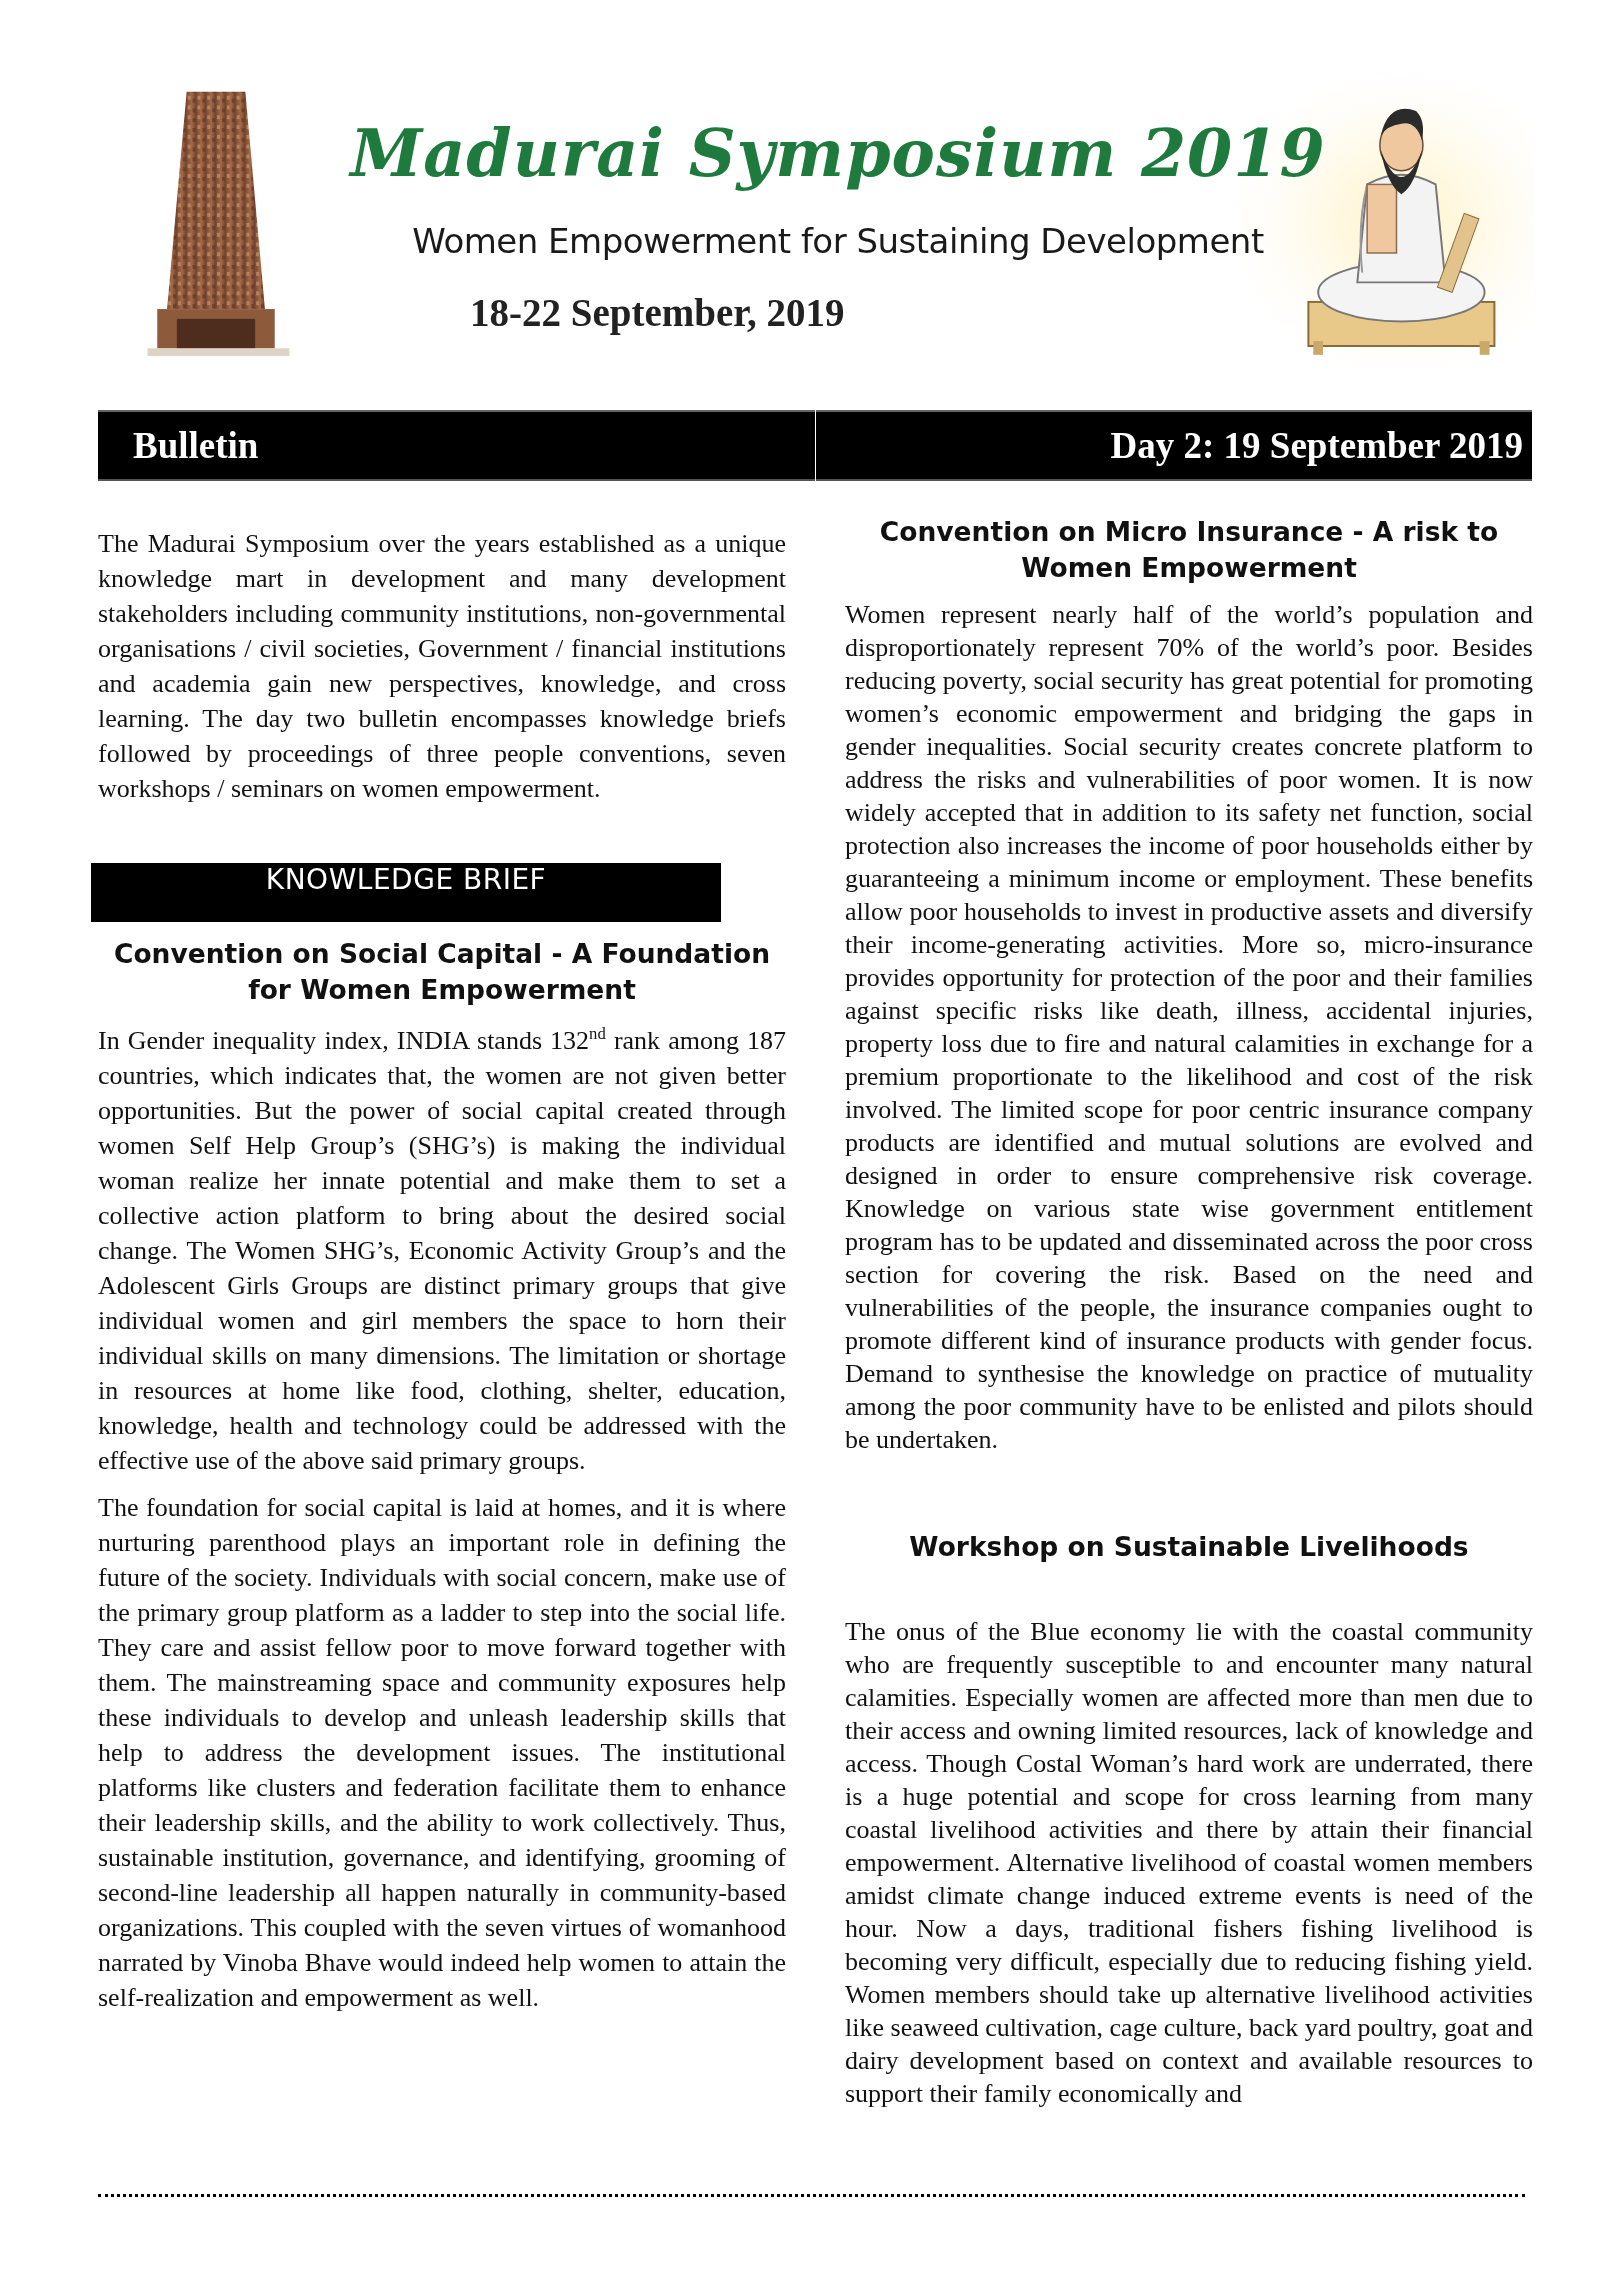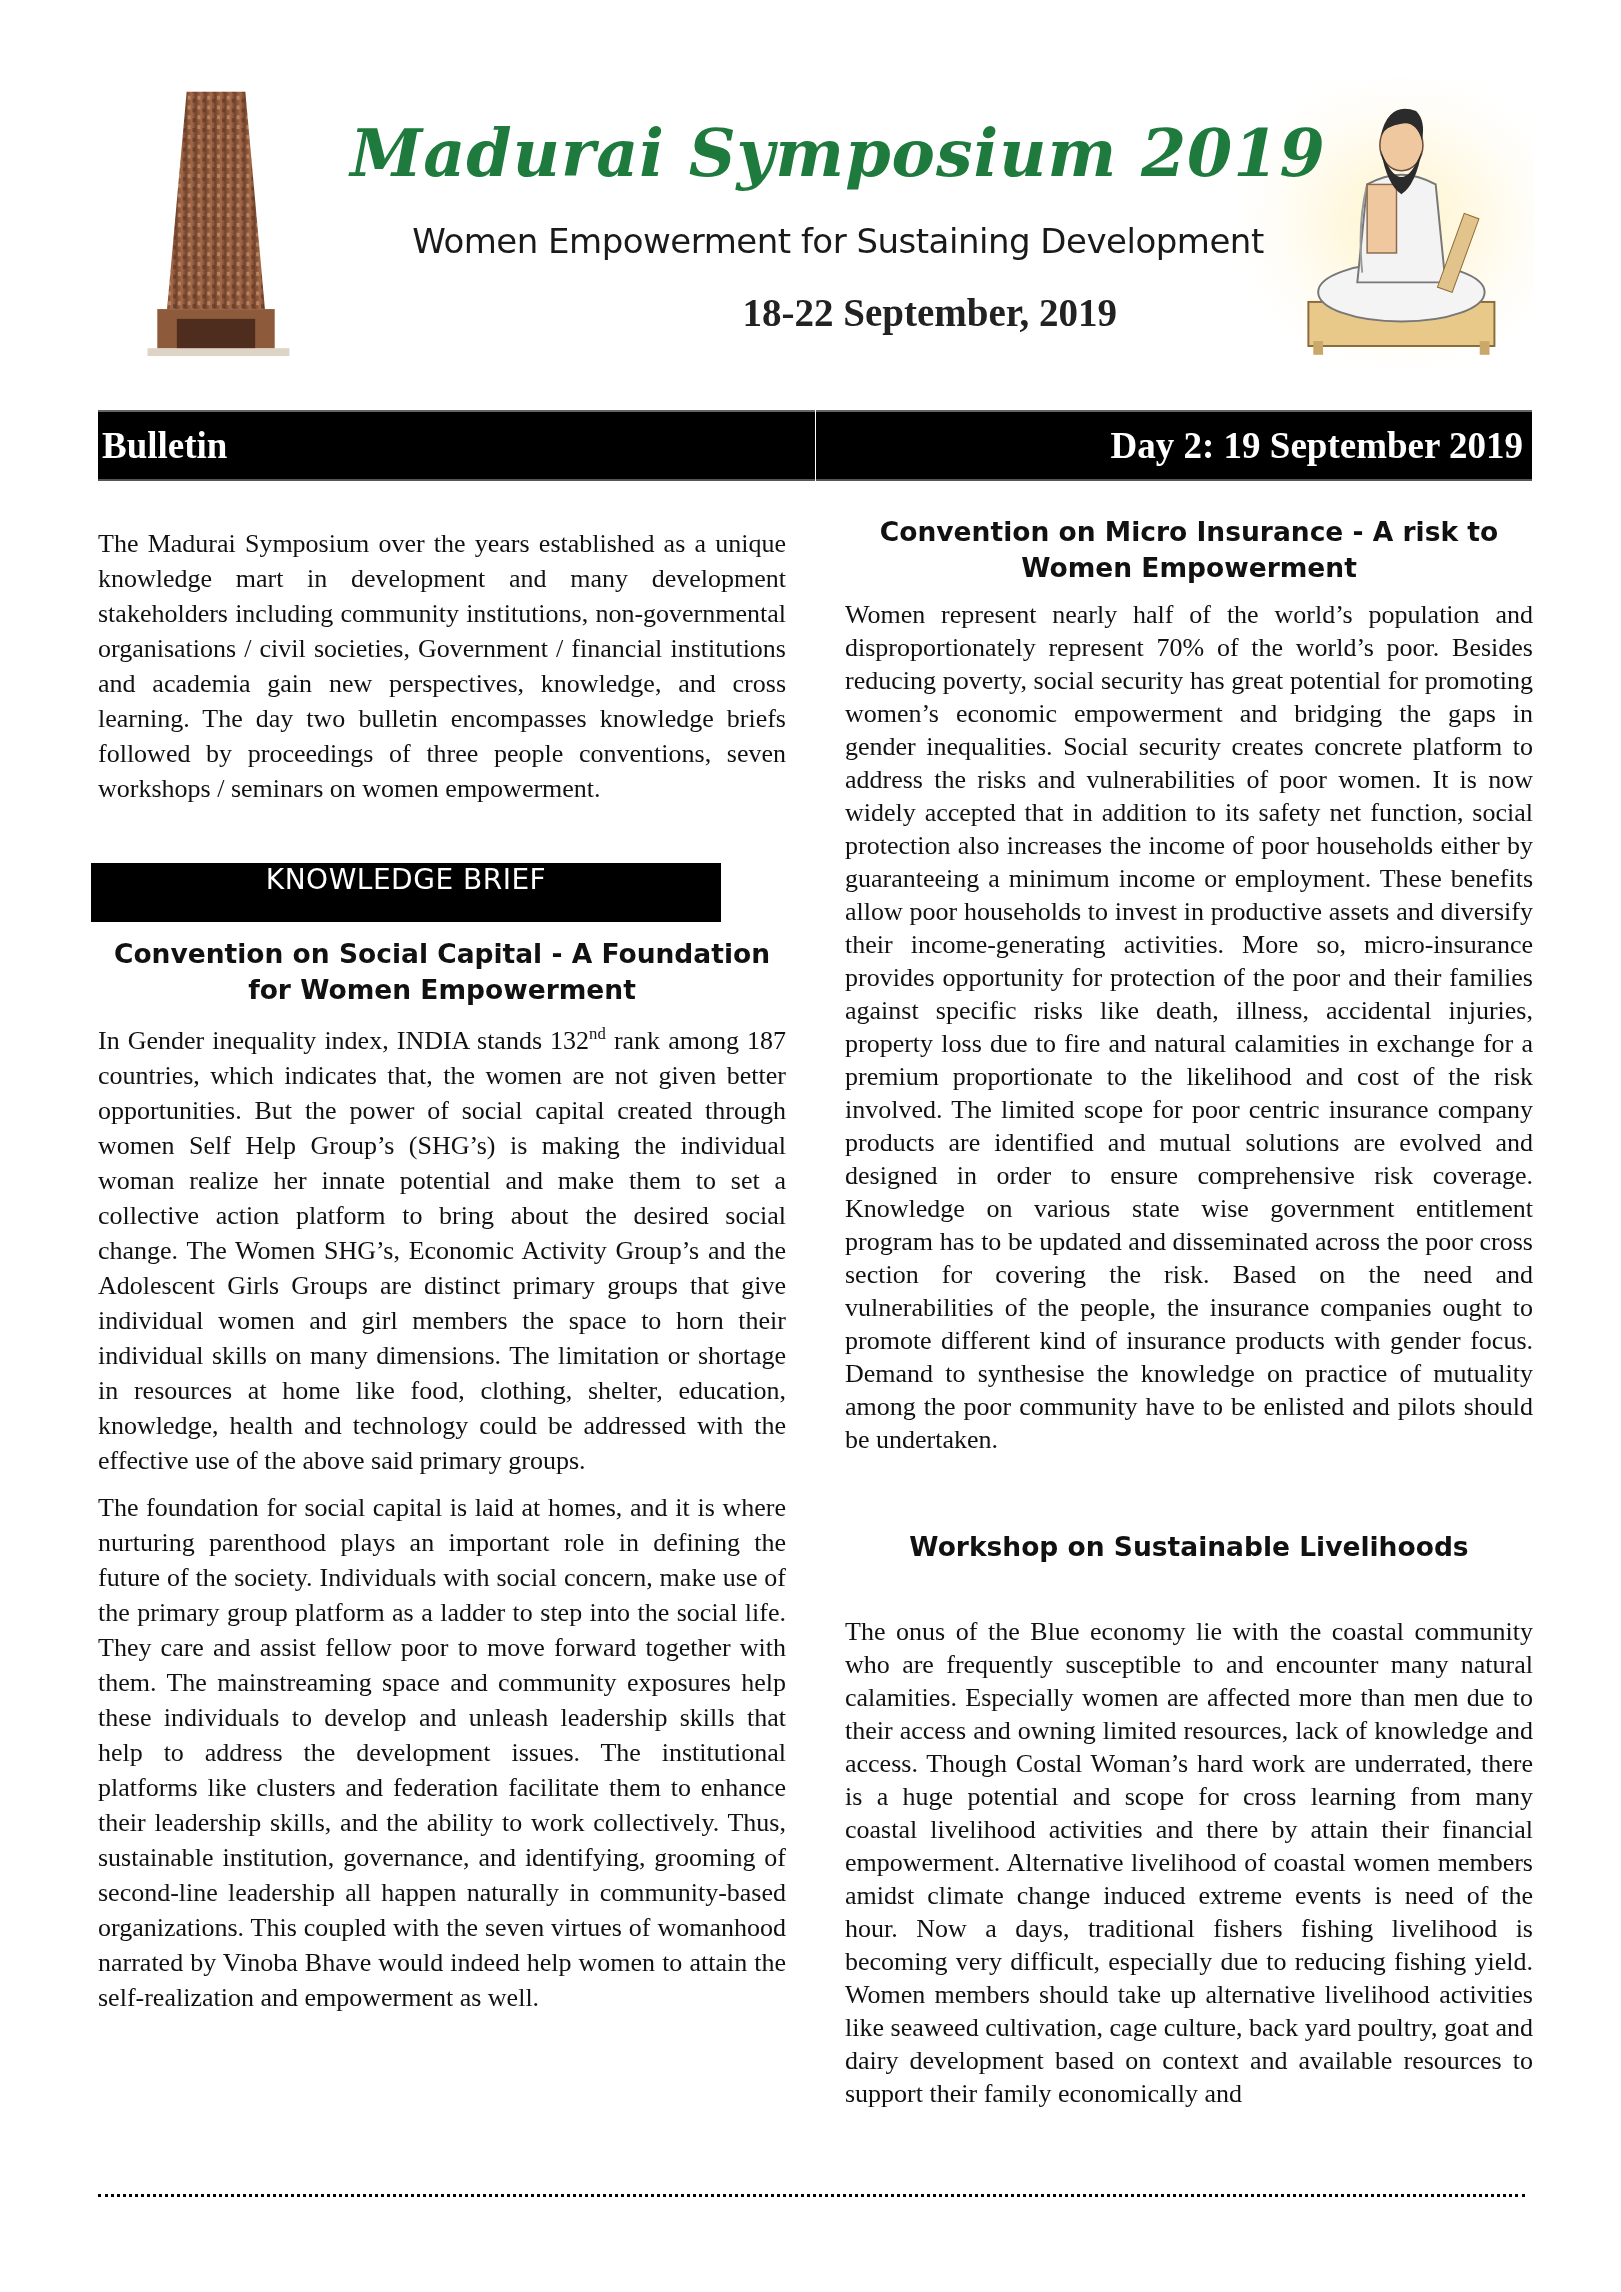--- a/index.html
+++ b/index.html
@@ -7,27 +7,27 @@
   .banner { position: absolute; left: 98px; top: 76px; width: 1436px; height: 294px; }
   .temple { position: absolute; left: 19.6px; top: 7.8px; width: 196px; height: 274px; }
   .sage { position: absolute; right: 19.6px; top: 19.6px; width: 235px; height: 265px; }
   .sage-glow { position: absolute; right: 0; top: 0; width: 294px; height: 294px;
     background: radial-gradient(ellipse at 55% 50%, rgba(255,230,140,0.45), rgba(255,240,200,0.15) 55%, rgba(255,255,255,0) 75%); }
   .title { position: absolute; left: 250px; top: 39px; width: 980px; text-align: center;
     font-family: "DejaVu Serif", serif; font-weight: bold; font-style: italic; font-size: 65px;
     color: #1e7b3d; letter-spacing: 1px; }
   .subtitle { position: absolute; left: 206px; top: 145px; width: 1068px; text-align: center;
     font-family: "DejaVu Sans", sans-serif; font-size: 34px; color: #1a1a1a; letter-spacing: -0.5px; }
-  .dates { position: absolute; left: 372px; top: 214px; width: 647px; text-align: right;
+  .dates { position: absolute; left: 372px; top: 214px; width: 647px; text-align: left;
     font-family: "Liberation Serif", serif; font-weight: bold; font-size: 39px; color: #222; }
 
   .headbar { position: absolute; top: 410px; height: 71px; background: #000; color: #fff;
     font-family: "Liberation Serif", serif; font-weight: bold; font-size: 37px;
     display: flex; align-items: center; box-sizing: border-box; border-top: 2px solid #666; border-bottom: 2px solid #555; }
-  .headbar.left { left: 98px; width: 717px; padding-left: 4px; }
+  .headbar.left { left: 98px; width: 717px; padding-left: 35px; }
   .headbar.right { left: 816px; width: 716px; padding-right: 9px; justify-content: flex-end; }
 
   .col { position: absolute; font-family: "Liberation Serif", serif; font-size: 26px; line-height: 35px; }
   .col p { margin: 0; text-align: justify; }
   .col.left { left: 98px; width: 688px; }
   .col.right { left: 845px; width: 688px; }
 
   .kb-bar { position: absolute; left: 91px; top: 863px; width: 630px; height: 59px; background: #000; color: #fff;
     font-family: "DejaVu Sans", sans-serif; font-size: 28px; display: flex; align-items: flex-start; justify-content: center; letter-spacing: 0.5px; }
 

